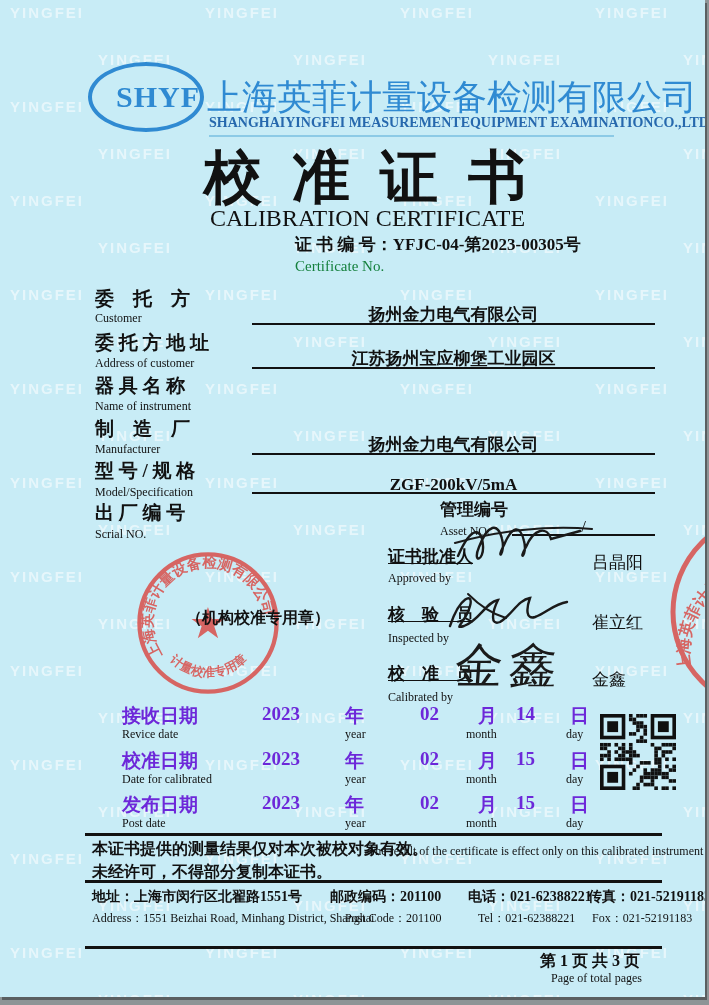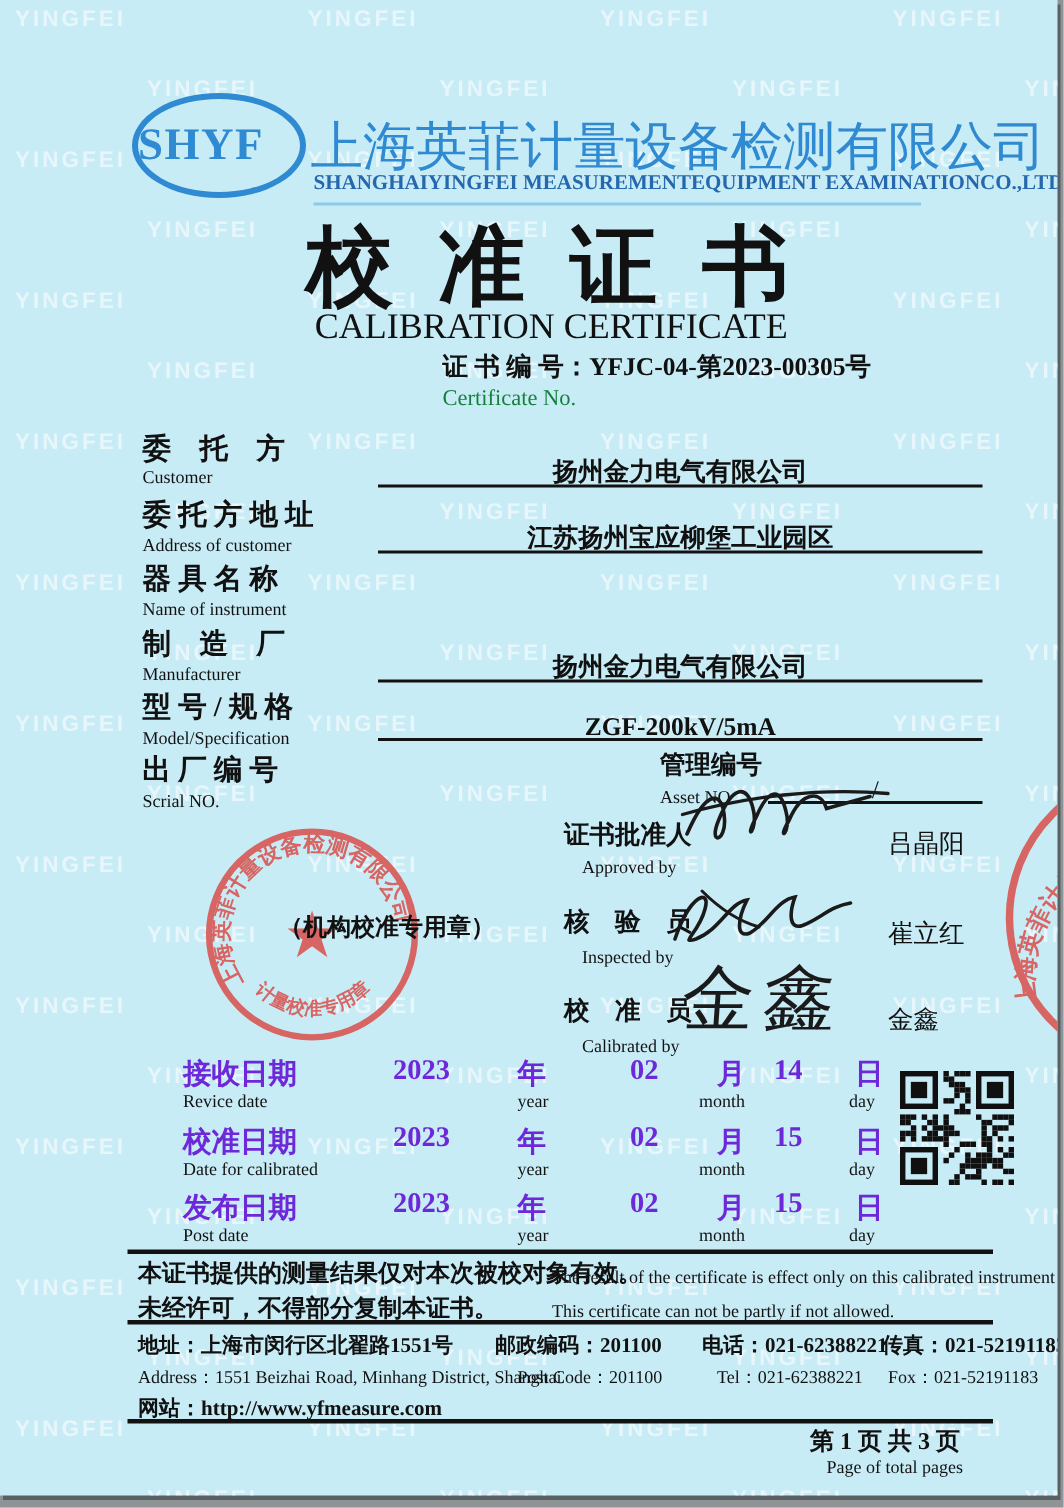--- a/index.html
+++ b/index.html
@@ -14,42 +14,42 @@
     box-shadow:2px 3px 0 #5a5f61;
   }
   .wm-layer{position:absolute;inset:0;pointer-events:none;z-index:1;}
   .wm{position:absolute;color:rgba(255,255,255,0.55);font-family:"Liberation Sans",sans-serif;
       font-weight:bold;font-size:15px;letter-spacing:2px;white-space:nowrap;}
   .content{position:absolute;inset:0;z-index:2;}
   
   .logo{
     position:absolute;left:88px;top:62px;width:108px;height:62px;
     border:4px solid #2f8ad2;border-radius:50%;
-    display:flex;align-items:center;justify-content:flex-start;
+    display:flex;align-items:center;justify-content:flex-end;
     color:#2f8ad2;font-size:30px;font-weight:bold;letter-spacing:1px;
   }
   .company-cn{position:absolute;left:207px;top:74px;width:440px;color:#2f8ad2;
     font-size:35px;white-space:nowrap;font-weight:500;}
   .company-en{position:absolute;left:209px;top:115px;color:#2668ad;font-size:14px;
     font-weight:bold;white-space:nowrap;}
   .head-rule{position:absolute;left:209px;top:135px;width:405px;height:2px;background:#8ccae6;}
   .title-cn{position:absolute;left:0;top:139px;width:760px;text-align:center;
     font-size:58px;font-weight:bold;color:#111;letter-spacing:30px;}
   .title-en{position:absolute;left:0;top:205px;width:735px;text-align:center;
     font-size:24px;color:#111;}
   .certno{position:absolute;left:295px;top:233px;font-size:17px;font-weight:bold;color:#111;}
   .certno-en{position:absolute;left:295px;top:258px;font-size:15px;color:#15803d;}
   
   .flabel{position:absolute;left:95px;font-size:19px;font-weight:bold;color:#111;white-space:pre;}
   .flabel-en{position:absolute;left:95px;font-size:12px;color:#111;white-space:nowrap;}
   .fline{position:absolute;border-bottom:2px solid #121212;text-align:center;
     font-size:17px;font-weight:600;color:#111;}
   .fline span{position:relative;top:3px;}
   
-  .slabel{position:absolute;left:376px;font-size:17px;font-weight:bold;color:#111;white-space:pre;}
+  .slabel{position:absolute;left:388px;font-size:17px;font-weight:bold;color:#111;white-space:pre;text-decoration:underline;}
   .slabel-en{position:absolute;left:388px;font-size:12px;color:#111;}
   .sname{position:absolute;left:592px;font-size:17px;color:#111;}
   .sig{position:absolute;}
   .sig-jinxin{position:absolute;left:455px;top:634px;font-size:48px;color:#1a1a1a;
     transform:skewX(-4deg);letter-spacing:6px;white-space:nowrap;}
   
   .stamp-note{position:absolute;left:186px;top:608px;font-size:16px;font-weight:bold;color:#111;z-index:4;}
   .stamp{position:absolute;z-index:3;opacity:0.88;}
   
   .dmain{position:absolute;font-size:19px;font-weight:bold;color:#6d28d9;white-space:nowrap;}
@@ -407,30 +407,28 @@
         <rect x="16" y="2" width="3" height="3" fill="#101010"></rect>
         <rect x="0" y="14" width="7" height="7" fill="#101010"></rect>
         <rect x="1" y="15" width="5" height="5" fill="#c8ecf6"></rect>
         <rect x="2" y="16" width="3" height="3" fill="#101010"></rect>
       </svg>
 
     <div class="rule" style="top:833px;height:3px;"></div>
     <div class="note-cn" style="top:839px;">本证书提供的测量结果仅对本次被校对象有效。</div>
     <div class="note-cn" style="top:862px;">未经许可，不得部分复制本证书。</div>
     <div class="note-en" style="top:843px;">The result of the certificate is effect only on this calibrated instrument（s）.</div>
-    <div class="note-en" style="top:867px;">This certificate can not be partly if not allowed.</div>
     <div class="rule" style="top:880px;height:3px;"></div>
 
     <div class="addr" style="left:92px;top:888px;">地址：上海市闵行区北翟路1551号</div>
     <div class="addr" style="left:330px;top:888px;">邮政编码：201100</div>
     <div class="addr" style="left:468px;top:888px;">电话：021-62388221</div>
     <div class="addr" style="left:588px;top:888px;">传真：021-52191183</div>
     <div class="addr-en" style="left:92px;top:910px;">Address：1551 Beizhai Road, Minhang District, Shanghai</div>
     <div class="addr-en" style="left:345px;top:910px;">Post Code：201100</div>
     <div class="addr-en" style="left:478px;top:910px;">Tel：021-62388221</div>
     <div class="addr-en" style="left:592px;top:910px;">Fox：021-52191183</div>
-    <div class="addr" style="left:92px;top:930px;">网站：http://www.yfmeasure.com</div>
 
     <div class="rule" style="top:946px;height:3px;"></div>
     <div class="pagenum">第 1 页 共 3 页</div>
     <div class="pagenum-en">Page  of  total  pages</div>
   </div>
 </div>
 
 </body></html>

